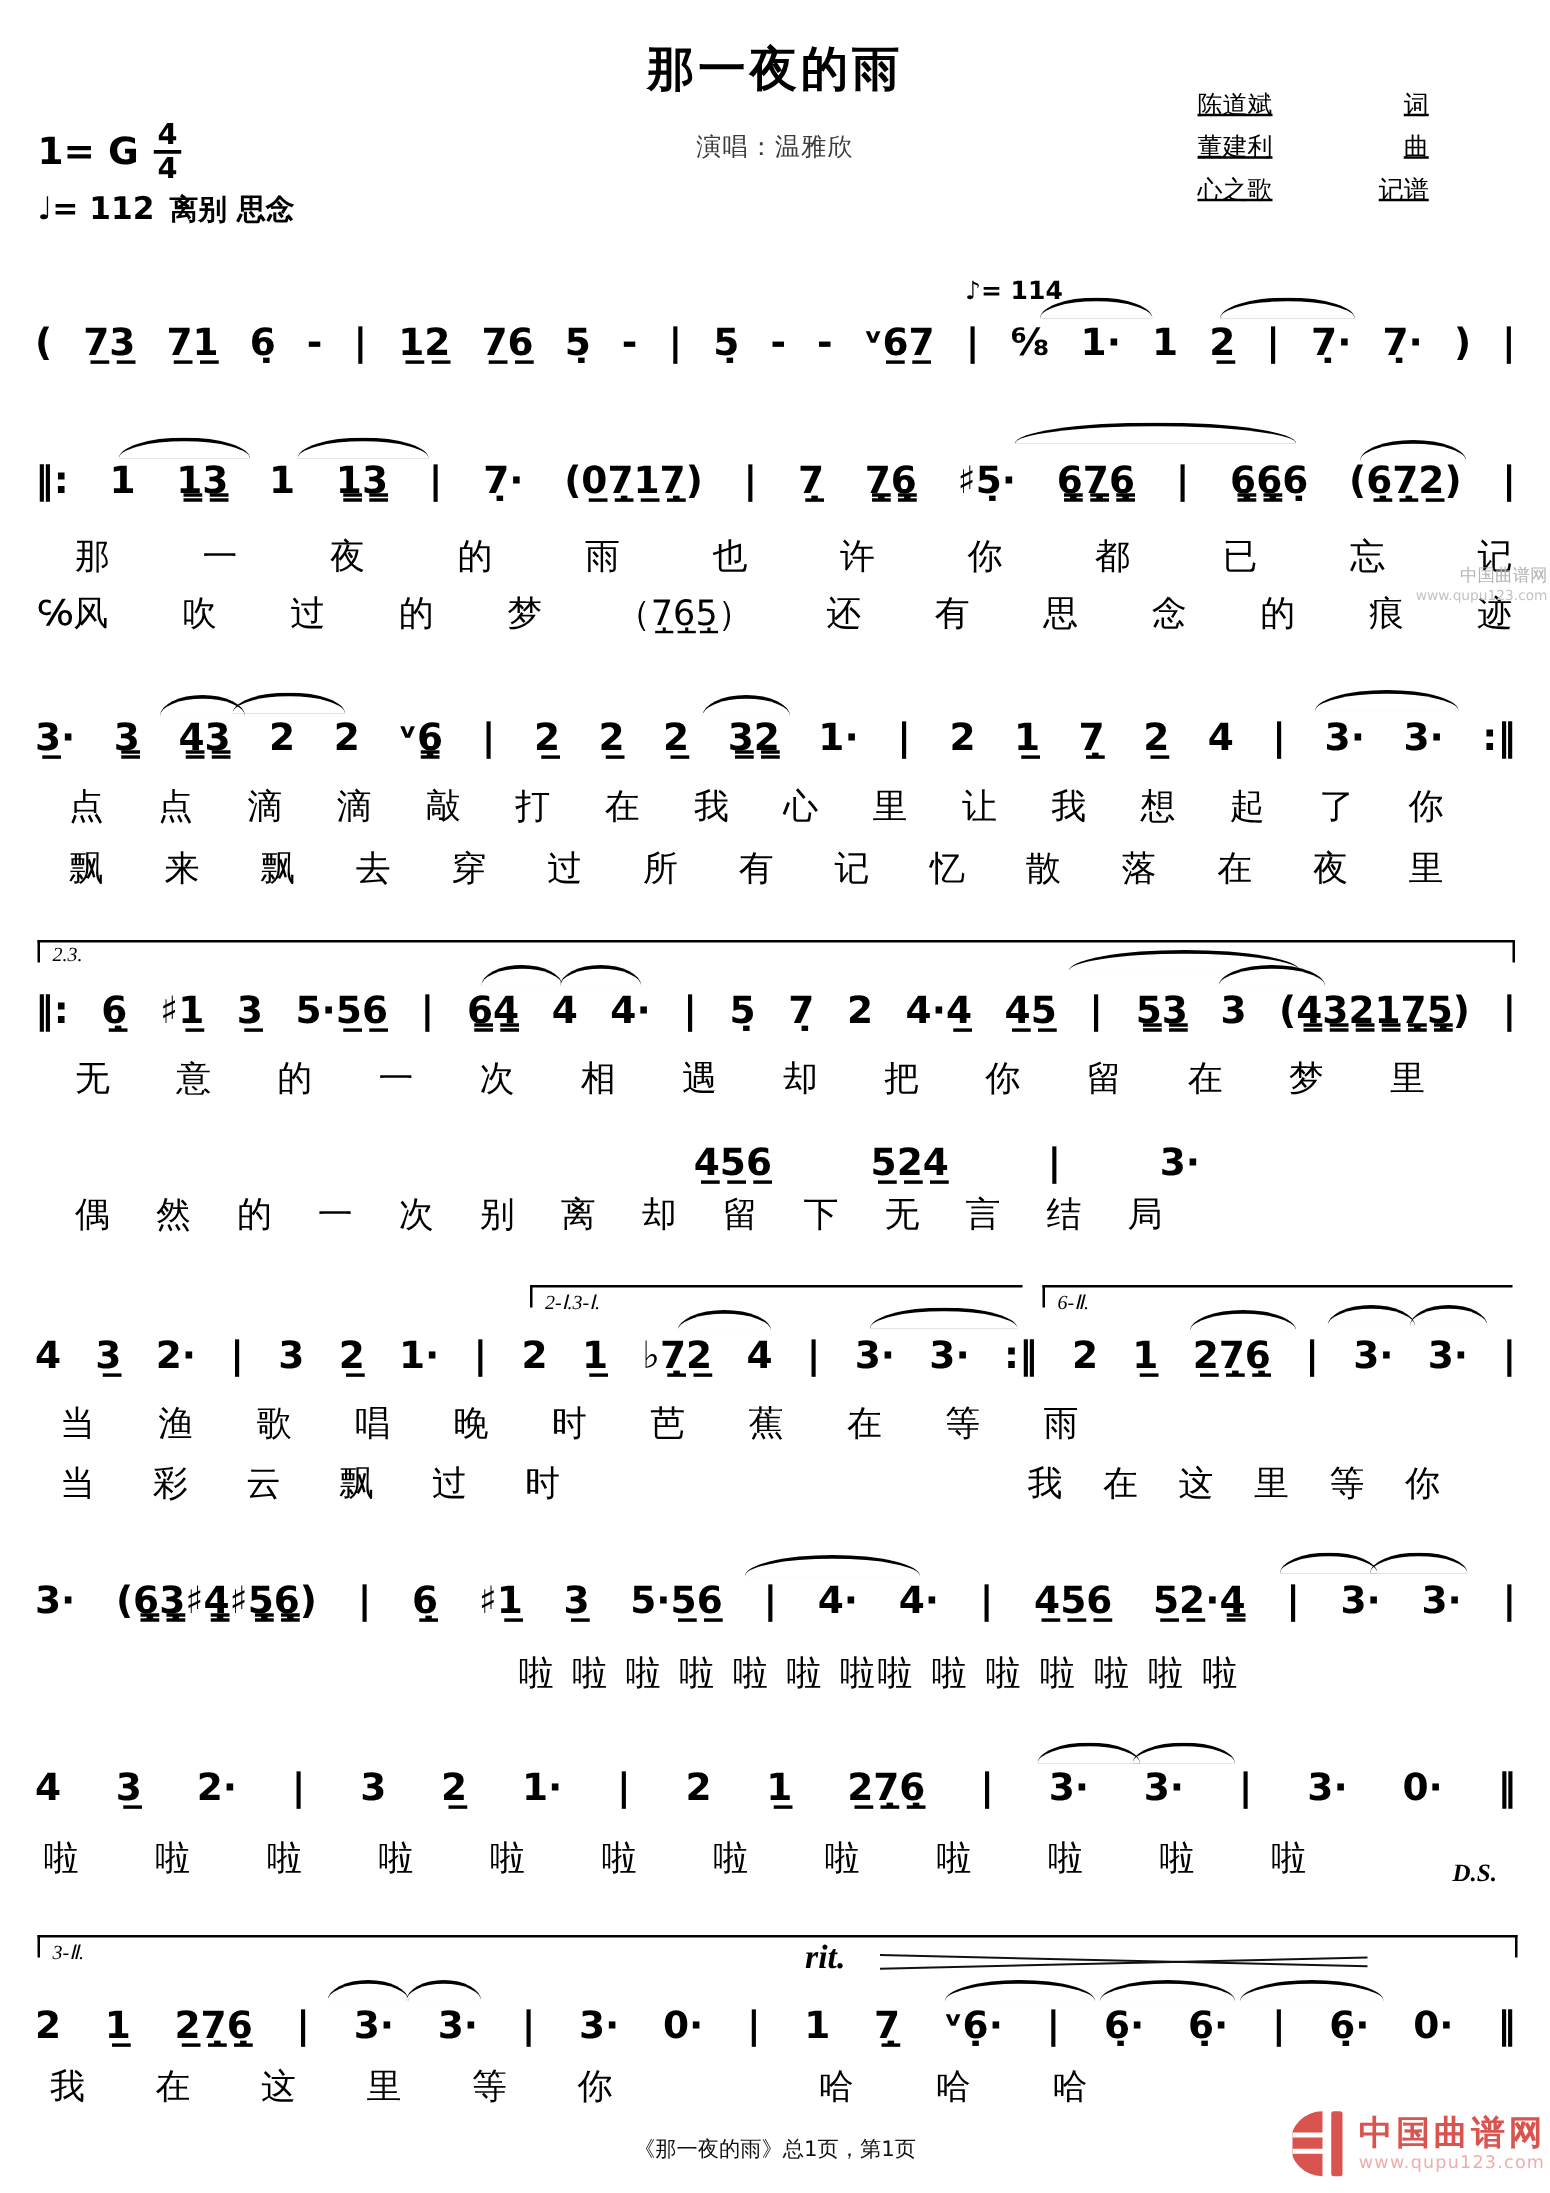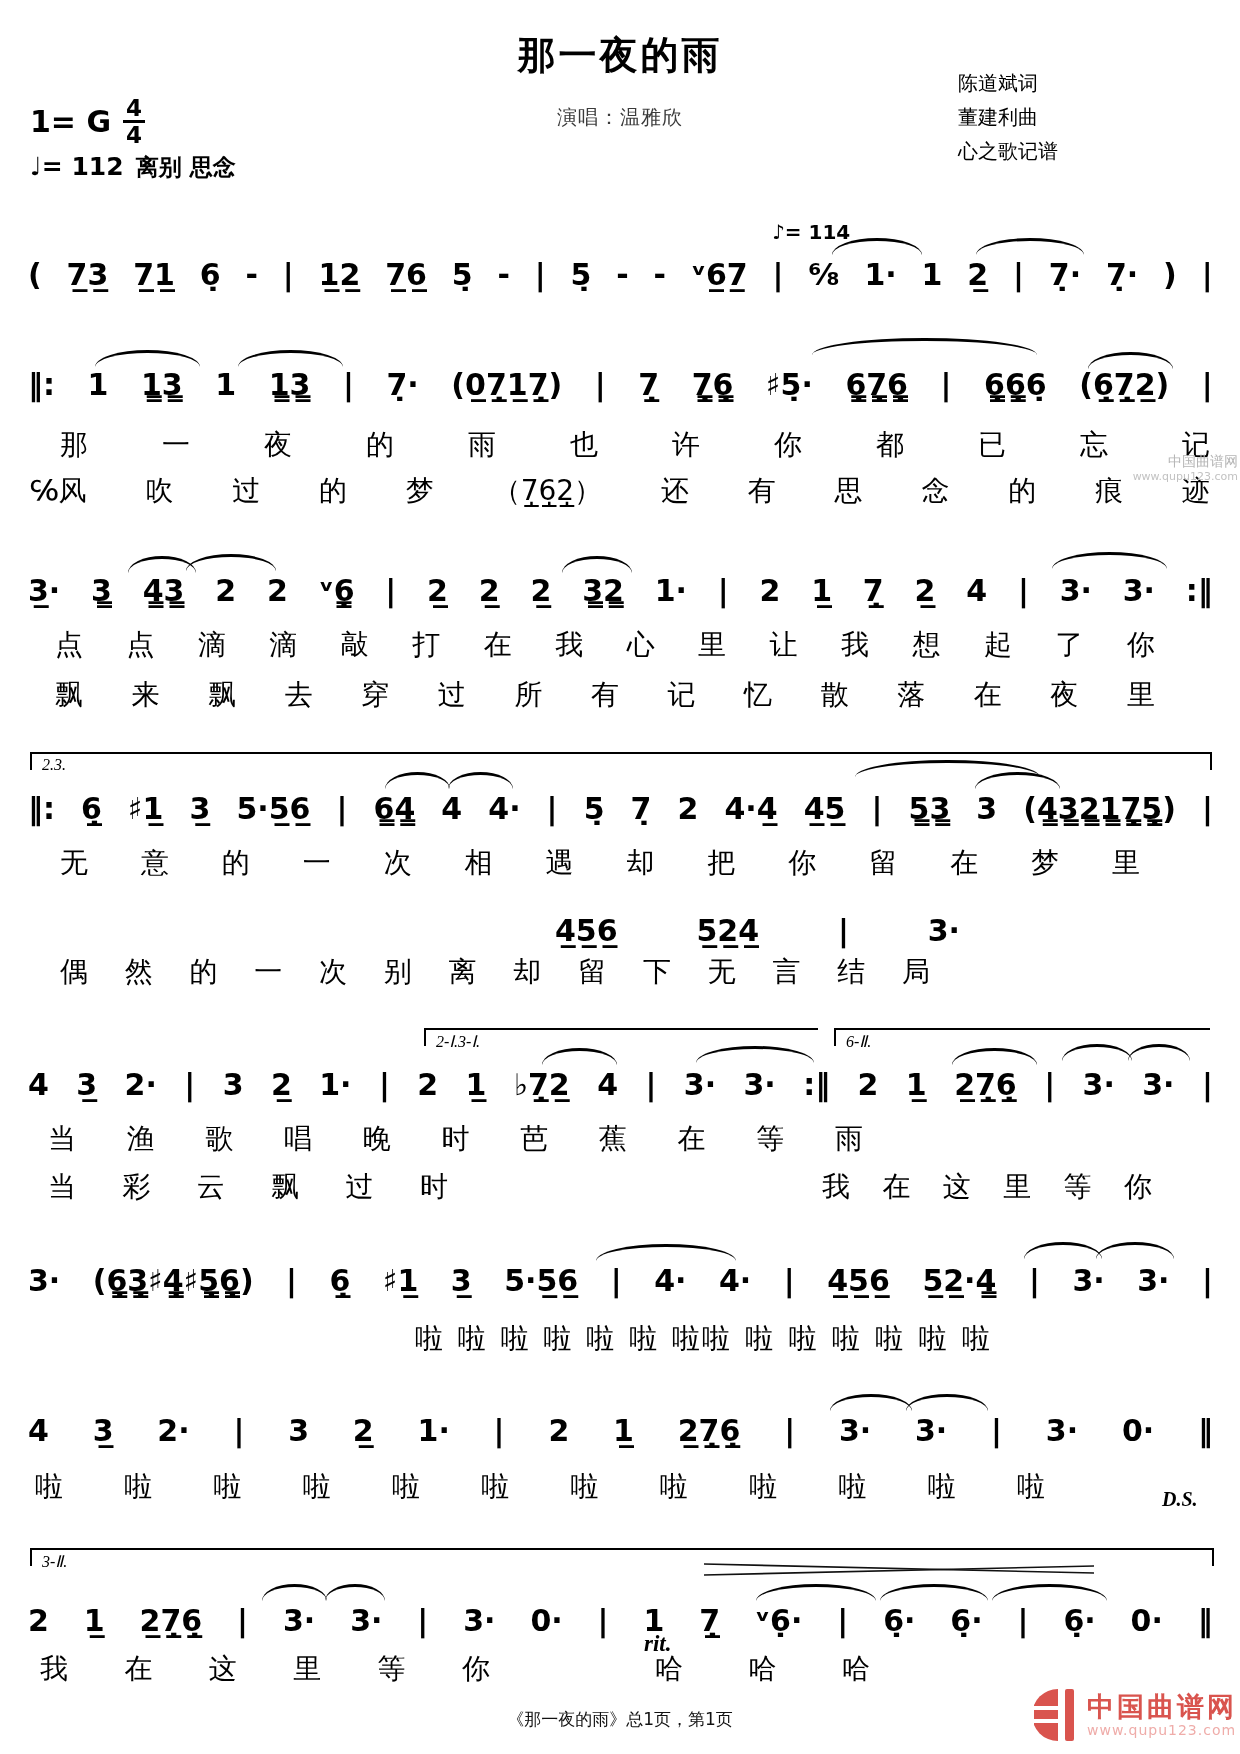--- a/index.html
+++ b/index.html
@@ -3,41 +3,41 @@
 <meta charset="utf-8">
 <style>
   html,body{margin:0;padding:0;background:#fff;}
   .page{position:relative;width:1240px;height:1754px;background:#fff;overflow:hidden;
         font-family:"DejaVu Sans",sans-serif;color:#000;}
   .abs{position:absolute;}
   .center{left:0;right:0;text-align:center;}
   .title{top:30px;font-size:38px;font-weight:bold;letter-spacing:3px;}
   .singer{top:104px;font-size:20px;color:#3a3a3a;letter-spacing:1px;}
   .credits{left:958px;top:70px;width:185px;font-size:20px;}
-  .credit-row{display:flex;margin-bottom:7px;}
+  .credit-row{display:flex;justify-content:space-between;margin-bottom:7px;text-decoration:underline;}
   .keyrow{left:30px;top:96px;display:flex;align-items:center;font-weight:bold;}
   .keylabel{font-size:30px;}
   .meter{display:inline-flex;flex-direction:column;margin-left:12px;text-align:center;
          font-size:23px;line-height:1.05;}
   .meter .mtop{border-bottom:3px solid #000;padding:0 3px;}
   .temporow{left:30px;top:152px;display:flex;align-items:baseline;font-weight:bold;}
   .tempo{font-size:25px;}
   .mood{font-size:23px;margin-left:12px;}
   .tchange{left:772px;top:220px;font-size:20px;font-weight:bold;}
   .notation{position:absolute;font-weight:bold;font-size:30px;line-height:1.5;}
   [data-justify]{display:flex;justify-content:space-between;align-items:flex-end;}
   .lyrics{position:absolute;font-size:28px;line-height:1.2;}
   .arc{position:absolute;height:14px;border-top:3px solid #000;
        border-radius:50% 50% 0 0 / 100% 100% 0 0;}
   .volta{position:absolute;height:16px;border-top:2px solid #000;border-left:2px solid #000;}
   .volta.vright{border-right:2px solid #000;}
   .vlabel{position:absolute;left:10px;top:2px;font-family:Liberation Serif, serif;
           font-style:italic;font-size:16px;white-space:nowrap;}
-  .rit{left:644px;top:1631px;font-family:"Liberation Serif",serif;font-style:italic;
-       font-weight:bold;font-size:23px;text-align:center;}
+  .rit{left:644px;top:1550px;font-family:"Liberation Serif",serif;font-style:italic;
+       font-weight:bold;font-size:27px;text-align:center;}
   .ds{left:1162px;top:1488px;font-family:"Liberation Serif",serif;font-style:italic;
       font-weight:bold;font-size:20px;}
   .hairpin{left:702px;top:1560px;}
   .footer{top:1708px;font-size:17px;color:#111;}
   .sidewm{left:1100px;top:452px;width:138px;text-align:right;line-height:1.3;}
   .sidewm .wm1{font-size:14px;color:#b5b5b5;}
   .sidewm .wm2{font-size:11px;color:#c2c2c2;}
   .logowm{left:1034px;top:1686px;display:flex;align-items:center;}
   .logotxt{margin-left:7px;}
   .logoname{font-size:27px;font-weight:bold;color:#d9544e;letter-spacing:3px;line-height:1.1;}
@@ -279,21 +279,21 @@
       <span>已</span>
       <span>忘</span>
       <span>记</span>
     </div>
   <div class="lyrics" style="top:474px;left:30px;width:1180px;" data-justify="">
       <span>℅风</span>
       <span>吹</span>
       <span>过</span>
       <span>的</span>
       <span>梦</span>
-      <span>（7̲̣6̲̣2̲̣）</span>
+      <span>（7̲̣6̲̣5̲̣）</span>
       <span>还</span>
       <span>有</span>
       <span>思</span>
       <span>念</span>
       <span>的</span>
       <span>痕</span>
       <span>迹</span>
     </div>
   <div class="lyrics" style="top:628px;left:55px;width:1100px;" data-justify="">
       <span>点</span>

